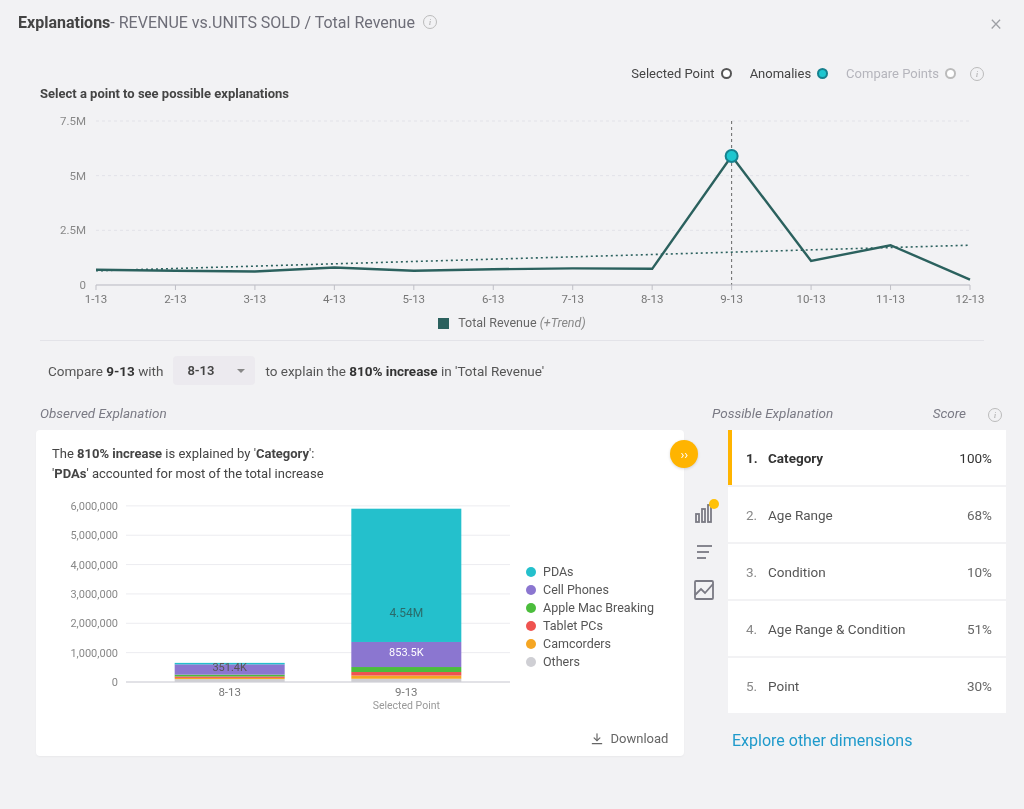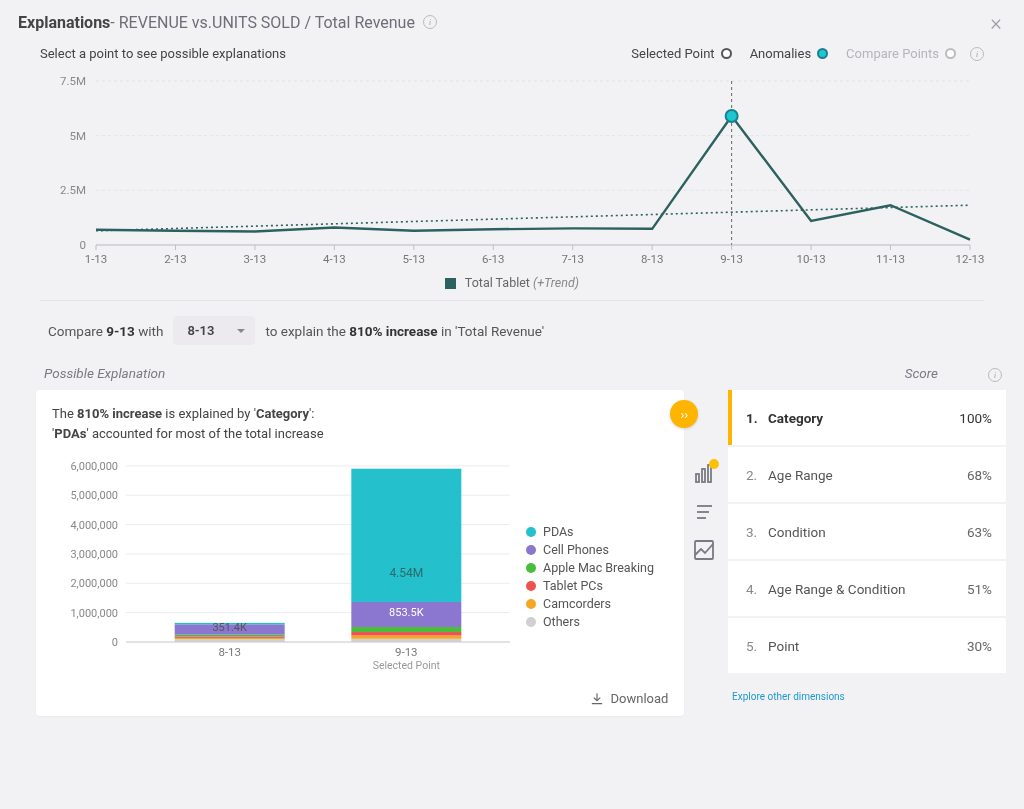--- a/index.html
+++ b/index.html
@@ -38,21 +38,21 @@
     display: flex; align-items: center; justify-content: center; cursor: pointer;
     font-size: 22px; font-weight: 300;
   }
 
   
   .subheader {
     display: flex; align-items: center;
     padding: 4px 40px 6px 40px;
     font-size: 13px; color: #444;
   }
-  .subheader .prompt { font-weight: 400; }
+  .subheader .prompt { font-weight: 700; margin-top: 40px; }
   .legend-spacer { flex: 1; }
   .legend-item { display: inline-flex; align-items: center; margin-left: 18px; color: #444; }
   .legend-item.muted { color: #b5b5bc; }
   .legend-marker {
     width: 11px; height: 11px; border-radius: 50%; margin-left: 6px;
   }
   .legend-marker.hollow { border: 2px solid #555; background: #fff; }
   .legend-marker.teal { border: 2px solid #16818e; background: #1ec6cf; }
   .legend-marker.grey { border: 2px solid #bbb; background: #fff; }
 
@@ -92,21 +92,21 @@
     width: 0; height: 0; border-left: 4px solid transparent; border-right: 4px solid transparent;
     border-top: 4px solid #888; margin-left: 10px;
   }
 
   
   .cols-headings {
     display: flex; padding: 2px 22px 8px 40px; align-items: baseline;
   }
   .observed-h { font-style: italic; color: #7a7a84; font-size: 13.5px; flex: 0 0 668px; }
   .possible-h-wrap {
-    flex: 1; display: flex; align-items: baseline; padding-left: 4px; gap: 28px;
+    flex: 1; display: flex; align-items: baseline; padding-left: 4px;
   }
   .possible-h { font-style: italic; color: #7a7a84; font-size: 13.5px; }
   .score-h { margin-left: auto; font-style: italic; color: #7a7a84; font-size: 13.5px; margin-right: 14px; }
 
   
   .main-cols {
     display: flex; padding: 0 18px 0 36px; gap: 0; align-items: stretch;
   }
 
   
@@ -156,21 +156,21 @@
     border-left: 4px solid transparent;
   }
   .pe-row.active { border-left: 4px solid #ffb400; font-weight: 700; color: #333; }
   .pe-row.active .pe-score { font-weight: 400; color: #333; }
   .pe-num { width: 18px; color: #888; }
   .pe-row.active .pe-num { color: #333; }
   .pe-label { flex: 1; padding-left: 4px; }
   .pe-score { color: #666; }
 
   .explore-link {
-    padding: 18px 0 0 8px; color: #1f9acb; font-size: 10px; cursor: pointer;
+    padding: 18px 0 0 8px; color: #1f9acb; font-size: 16px; cursor: pointer;
   }
 
   
   .barchart-row {
     display: flex; margin-top: 6px;
   }
   .barchart {
     width: 466px; height: 220px; position: relative;
   }
   .bar-legend {
@@ -248,40 +248,41 @@
           <text x="930" y="188" text-anchor="middle" font-size="11.5" fill="#777">12-13</text>
           <line x1="56" y1="155.78666666666666" x2="930" y2="130.20266666666666" stroke="#2b615e" stroke-width="1.6" stroke-dasharray="2,3"></line>
           <line x1="691.6363636363636" y1="6" x2="691.6363636363636" y2="170" stroke="#666" stroke-width="1" stroke-dasharray="3,3"></line>
           <path d="M56,154.69333333333333 L135.45454545454544,155.78666666666666 L214.9090909090909,156.44266666666667 L294.3636363636364,152.50666666666666 L373.8181818181818,155.78666666666666 L453.27272727272725,154.256 L532.7272727272727,153.38133333333334 L612.1818181818181,153.81866666666667 L691.6363636363636,40.98666666666668 L771.0909090909091,145.94666666666666 L850.5454545454545,130.20266666666666 L930,164.53333333333333 " fill="none" stroke="#2b615e" stroke-width="2.4"></path>
           <circle cx="691.6363636363636" cy="40.98666666666668" r="6" fill="#1ec6cf" stroke="#16818e" stroke-width="2"></circle>
           <line x1="56" y1="170" x2="930" y2="170" stroke="#bfbfc6"></line>
         </svg>
     </div>
     <div class="line-legend-row">
       <span class="swatch"></span>
-      <span>Total Tablet</span>
+      <span>Total Revenue</span>
       <em>(+Trend)</em>
     </div>
   </div>
 
   <div class="compare-row">
     <div class="compare-sep"></div>
     <span>Compare</span>&nbsp;
     <b>9-13</b>&nbsp;
     <span>with</span>
     <span class="dropdown">
       <span class="val">8-13</span>
       <span class="chev-down"></span>
     </span>
     <span>to explain the</span>&nbsp;
     <b>810% increase</b>&nbsp;
     <span>in 'Total Revenue'</span>
   </div>
 
   <div class="cols-headings">
+    <div class="observed-h">Observed Explanation</div>
     <div class="possible-h-wrap">
       <span class="possible-h">Possible Explanation</span>
       <span class="score-h">Score</span>
       <span class="info-icon">i</span>
     </div>
   </div>
 
   <div class="main-cols">
 
     <div class="observed-card">
@@ -403,21 +404,21 @@
             <span class="pe-score">100%</span>
           </div>
           <div class="pe-row">
             <span class="pe-num">2.</span>
             <span class="pe-label">Age Range</span>
             <span class="pe-score">68%</span>
           </div>
           <div class="pe-row">
             <span class="pe-num">3.</span>
             <span class="pe-label">Condition</span>
-            <span class="pe-score">63%</span>
+            <span class="pe-score">10%</span>
           </div>
           <div class="pe-row">
             <span class="pe-num">4.</span>
             <span class="pe-label">Age Range &amp; Condition</span>
             <span class="pe-score">51%</span>
           </div>
           <div class="pe-row">
             <span class="pe-num">5.</span>
             <span class="pe-label">Point</span>
             <span class="pe-score">30%</span>

